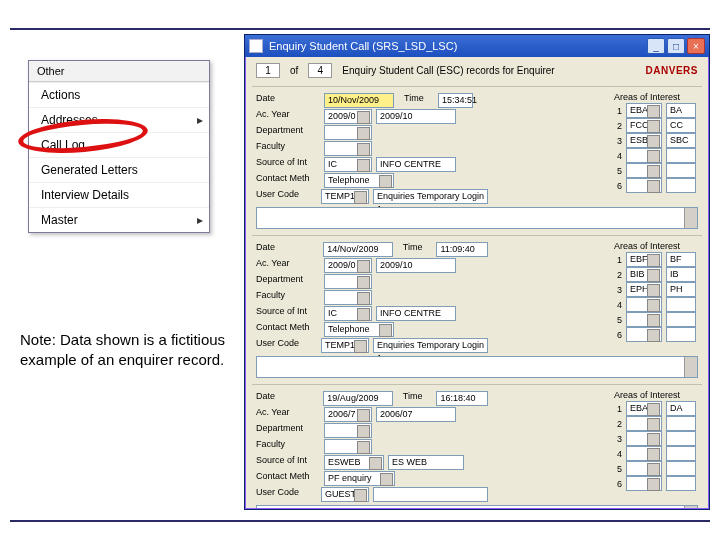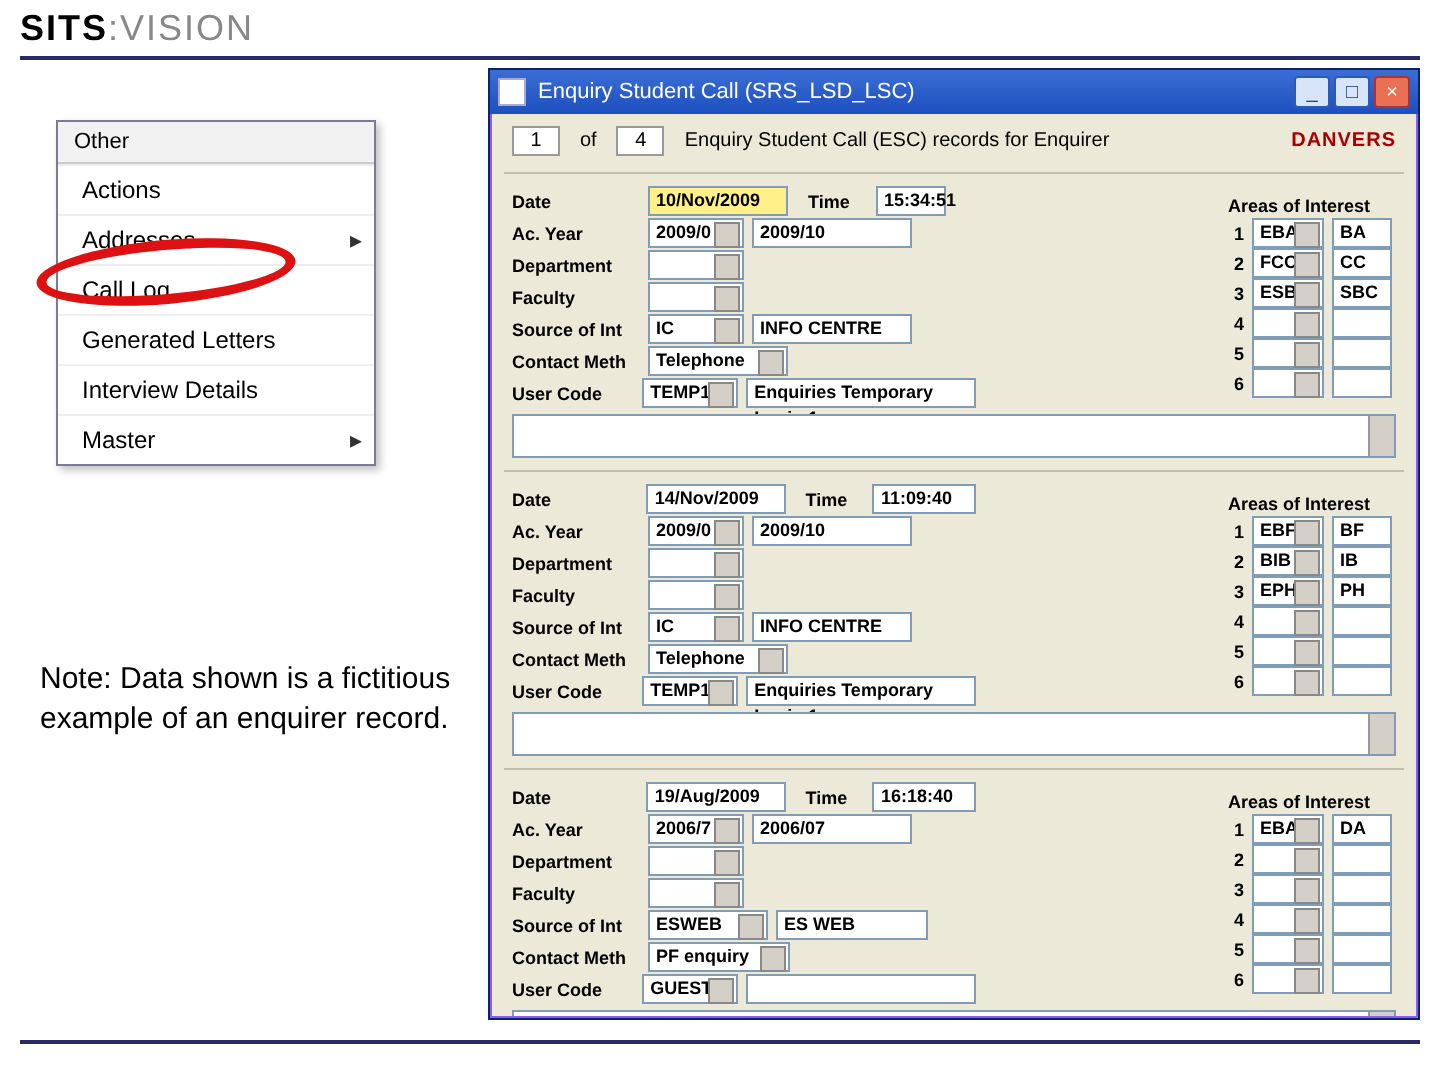--- a/index.html
+++ b/index.html
@@ -5,40 +5,40 @@
   *{box-sizing:border-box;margin:0;padding:0;}
   body{width:720px;height:540px;background:#fff;font-family:Tahoma,Arial,sans-serif;font-size:11px;color:#000;overflow:hidden;position:relative;}
   .frame{width:720px;height:540px;position:relative;}
   
   .brand{position:absolute;left:10px;top:4px;font-size:18px;letter-spacing:1px;color:#333;}
   .brand b{font-weight:900;color:#000;}
   .brand .light{color:#888;font-weight:400;}
   .hr1{position:absolute;left:10px;right:10px;top:28px;height:2px;background:#2a2a66;}
   .hr2{position:absolute;left:10px;right:10px;bottom:18px;height:2px;background:#2a2a66;}
   
-  .menu{position:absolute;left:28px;top:60px;width:160px;background:#fff;border:1px solid #7a7a99;box-shadow:2px 2px 4px rgba(0,0,0,.25);}
+  .menu{position:absolute;left:28px;top:60px;width:182px;background:#fff;border:1px solid #7a7a99;box-shadow:2px 2px 4px rgba(0,0,0,.25);}
   .menu-title{padding:4px 8px;background:#f2f2f2;border-bottom:1px solid #ccc;}
   .menu-item{padding:5px 22px 5px 12px;position:relative;font-size:12px;border-top:1px solid #eee;cursor:default;}
   .menu-item .arrow{position:absolute;right:6px;top:5px;color:#333;}
   .circle{position:absolute;left:18px;top:120px;width:130px;height:32px;border:5px solid #d11;border-radius:50%;transform:rotate(-5deg);pointer-events:none;}
   
   .note{position:absolute;left:20px;top:330px;width:208px;font-size:15px;line-height:1.35;font-family:Arial;}
   
   .win{position:absolute;left:244px;top:34px;right:10px;bottom:30px;background:#8b5cf6;border:1px solid #0a246a;}
   .titlebar{height:22px;background:linear-gradient(#3b6ed5,#1d4fbf);color:#fff;display:flex;align-items:center;padding:0 4px;font-size:11px;}
   .titlebar .ticon{width:14px;height:14px;background:#fff;border:1px solid #aac;margin-right:6px;}
   .titlebar .t{flex:1;white-space:nowrap;overflow:hidden;}
   .winbtn{width:18px;height:16px;margin-left:2px;background:#d8e4f8;border:1px solid #2c5bb7;color:#1a3a8a;font-size:10px;display:flex;align-items:center;justify-content:center;border-radius:2px;font-family:Arial;}
   .winbtn.close{background:#e97054;border-color:#a33;color:#fff;}
   .client{position:absolute;left:1px;right:1px;top:22px;bottom:1px;background:#ece9d8;overflow:hidden;}
   .summary{display:flex;align-items:center;gap:10px;padding:6px 10px 4px;font-size:10px;}
   .summary input{width:24px;height:15px;border:1px solid #999;font-size:10px;text-align:center;}
   .summary .name{margin-left:auto;color:#a00;font-weight:bold;letter-spacing:.5px;}
   .rec{margin:4px 6px 0;padding:4px 4px 2px;border-top:1px solid #c3c0b0;}
-  .row{display:flex;align-items:center;margin:1px 0;font-size:9px;gap:4px;font-weight:bold;}
+  .row{display:flex;margin:1px 0;font-size:9px;gap:4px;}
   .lab{width:64px;white-space:nowrap;overflow:hidden;}
   .fld{height:15px;border:1px solid #7f9db9;background:#fff;padding:0 3px;line-height:13px;font-size:9px;}
   .fld.drop{position:relative;padding-right:14px;}
   .fld.drop:after{content:"";position:absolute;right:1px;top:1px;width:11px;height:11px;background:#d4d0c8;border:1px solid #888;}
   .fld.yel{background:#fff08a;}
   .lab2{width:30px;text-align:left;margin-left:6px;}
   .areas{margin-left:auto;display:flex;gap:2px;}
   .areas .atitle{font-size:9px;margin-bottom:1px;white-space:nowrap;}
   .areas table{border-collapse:collapse;}
   .areas td{font-size:9px;padding:0 2px;}
@@ -46,21 +46,20 @@
   .areas td.c1 .fld{width:36px;}
   .areas td.c2 .fld{width:30px;}
   .txt{height:22px;border:1px solid #7f9db9;background:#fff;margin:2px 0 0;position:relative;}
   .txt .sb{position:absolute;right:0;top:0;bottom:0;width:13px;background:#d4d0c8;border-left:1px solid #999;}
   .leftcol{width:232px;}
 </style>
 </head>
 <body>
 <div class="frame">
 
-<div class="brand"><b>SITS</b><span class="light">:VISION</span></div>
 <div class="hr1"></div>
 <div class="hr2"></div>
 
 <div class="menu">
   <div class="menu-title">Other</div>
   <div class="menu-item"><span>Actions</span></div>
   <div class="menu-item"><span>Addresses</span><span class="arrow">▸</span></div>
   <div class="menu-item"><span>Call Log</span></div>
   <div class="menu-item"><span>Generated Letters</span></div>
   <div class="menu-item"><span>Interview Details</span></div>

